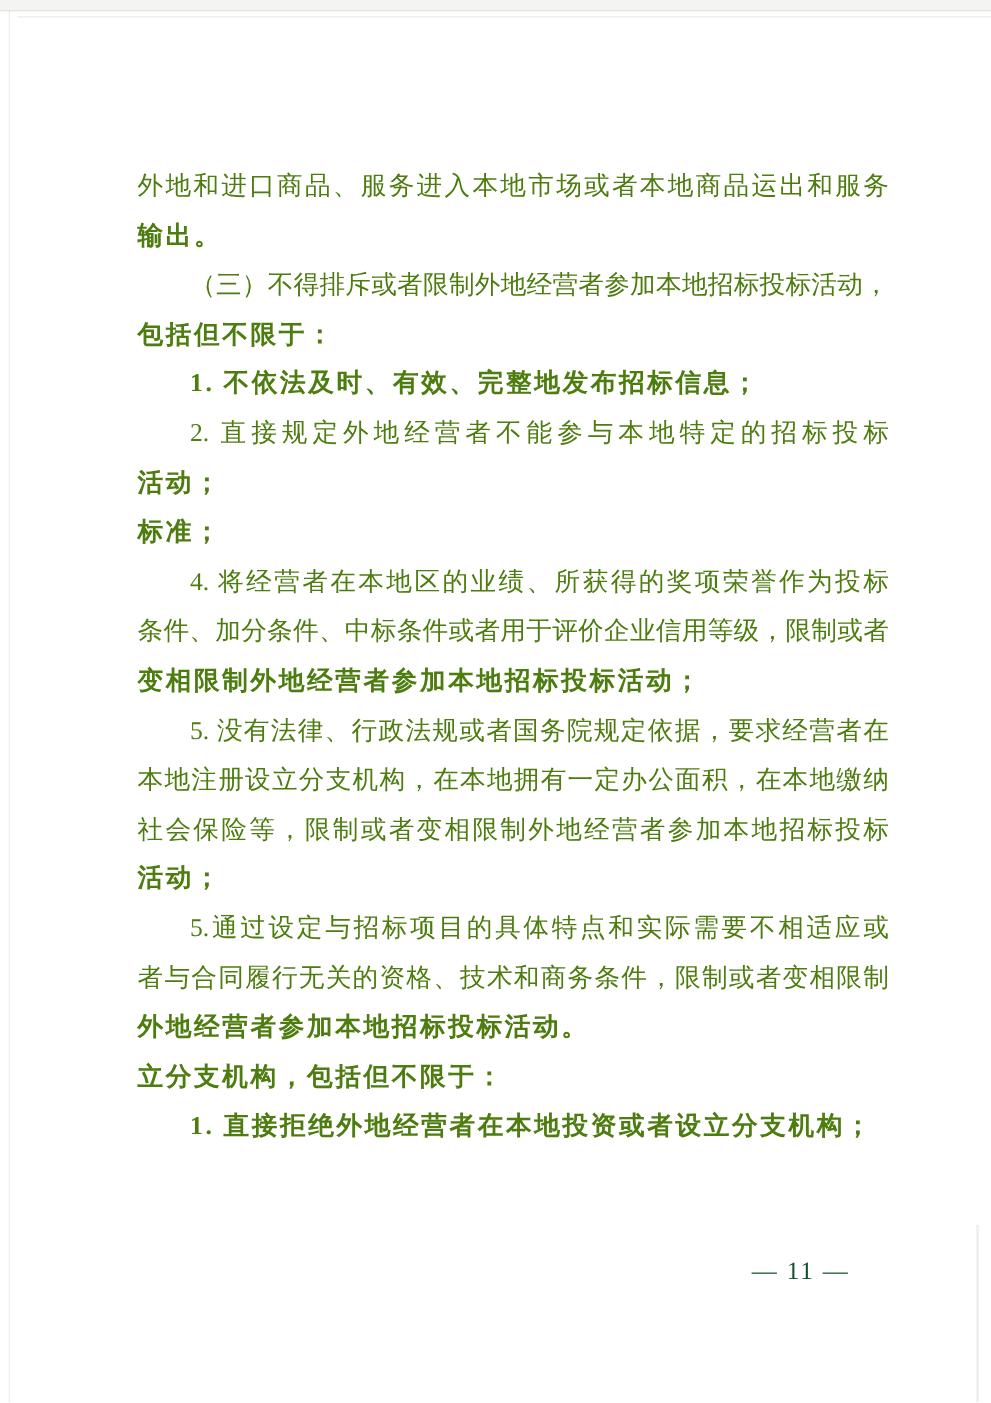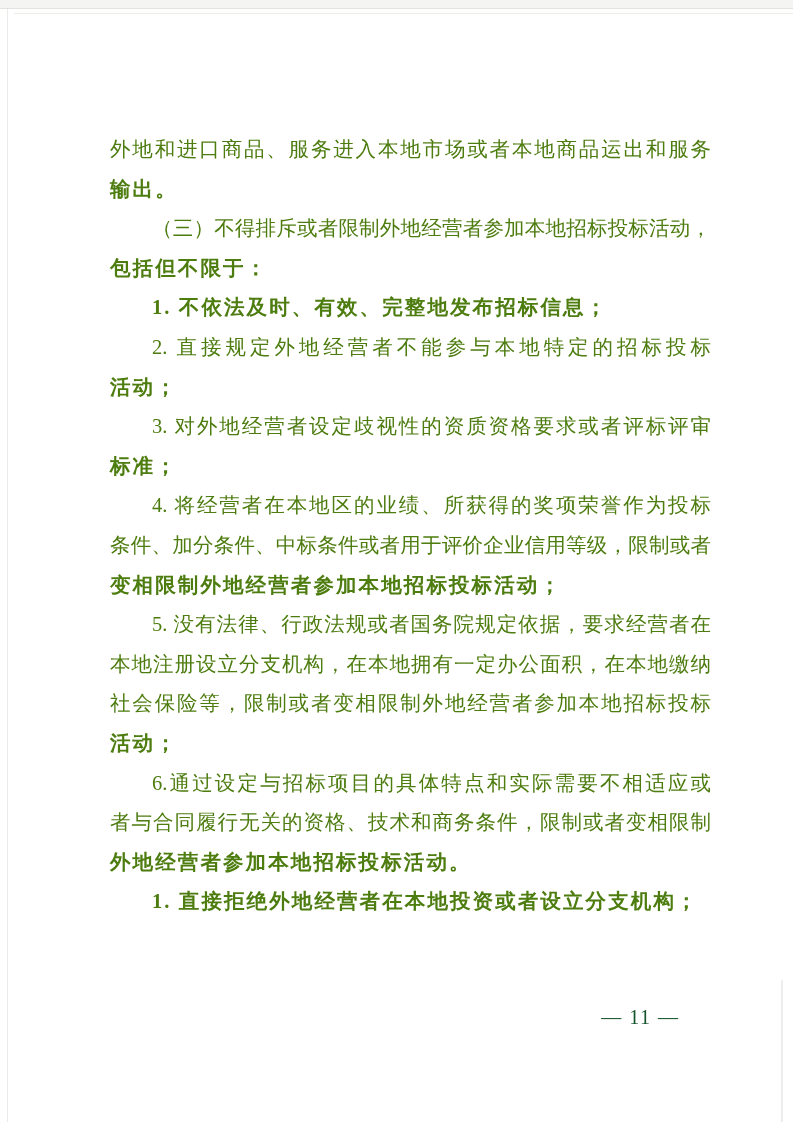--- a/index.html
+++ b/index.html
@@ -88,28 +88,28 @@
 <div class="scan-right-line"></div>
 
 <main class="content" id="doc-content">
     <div class="line full">外地和进口商品、服务进入本地市场或者本地商品运出和服务</div>
     <div class="line short">输出。</div>
     <div class="line full indent">（三）不得排斥或者限制外地经营者参加本地招标投标活动，</div>
     <div class="line short">包括但不限于：</div>
     <div class="line short indent">1. 不依法及时、有效、完整地发布招标信息；</div>
     <div class="line full indent">2. 直接规定外地经营者不能参与本地特定的招标投标</div>
     <div class="line short">活动；</div>
-    <div class="line full indent">3. 对外地经营者设定歧视性的资质资格要求或者评标评审</div>
     <div class="line short">标准；</div>
     <div class="line full indent">4. 将经营者在本地区的业绩、所获得的奖项荣誉作为投标</div>
     <div class="line full">条件、加分条件、中标条件或者用于评价企业信用等级，限制或者</div>
     <div class="line short">变相限制外地经营者参加本地招标投标活动；</div>
     <div class="line full indent">5. 没有法律、行政法规或者国务院规定依据，要求经营者在</div>
     <div class="line full">本地注册设立分支机构，在本地拥有一定办公面积，在本地缴纳</div>
     <div class="line full">社会保险等，限制或者变相限制外地经营者参加本地招标投标</div>
     <div class="line short">活动；</div>
-    <div class="line full indent">6.通过设定与招标项目的具体特点和实际需要不相适应或</div>
+    <div class="line full indent">5.通过设定与招标项目的具体特点和实际需要不相适应或</div>
     <div class="line full">者与合同履行无关的资格、技术和商务条件，限制或者变相限制</div>
     <div class="line short">外地经营者参加本地招标投标活动。</div>
+    <div class="line short">立分支机构，包括但不限于：</div>
     <div class="line short indent">1. 直接拒绝外地经营者在本地投资或者设立分支机构；</div>
   </main>
 
 <div class="page-number">— 11 —</div>
 
 </body></html>

